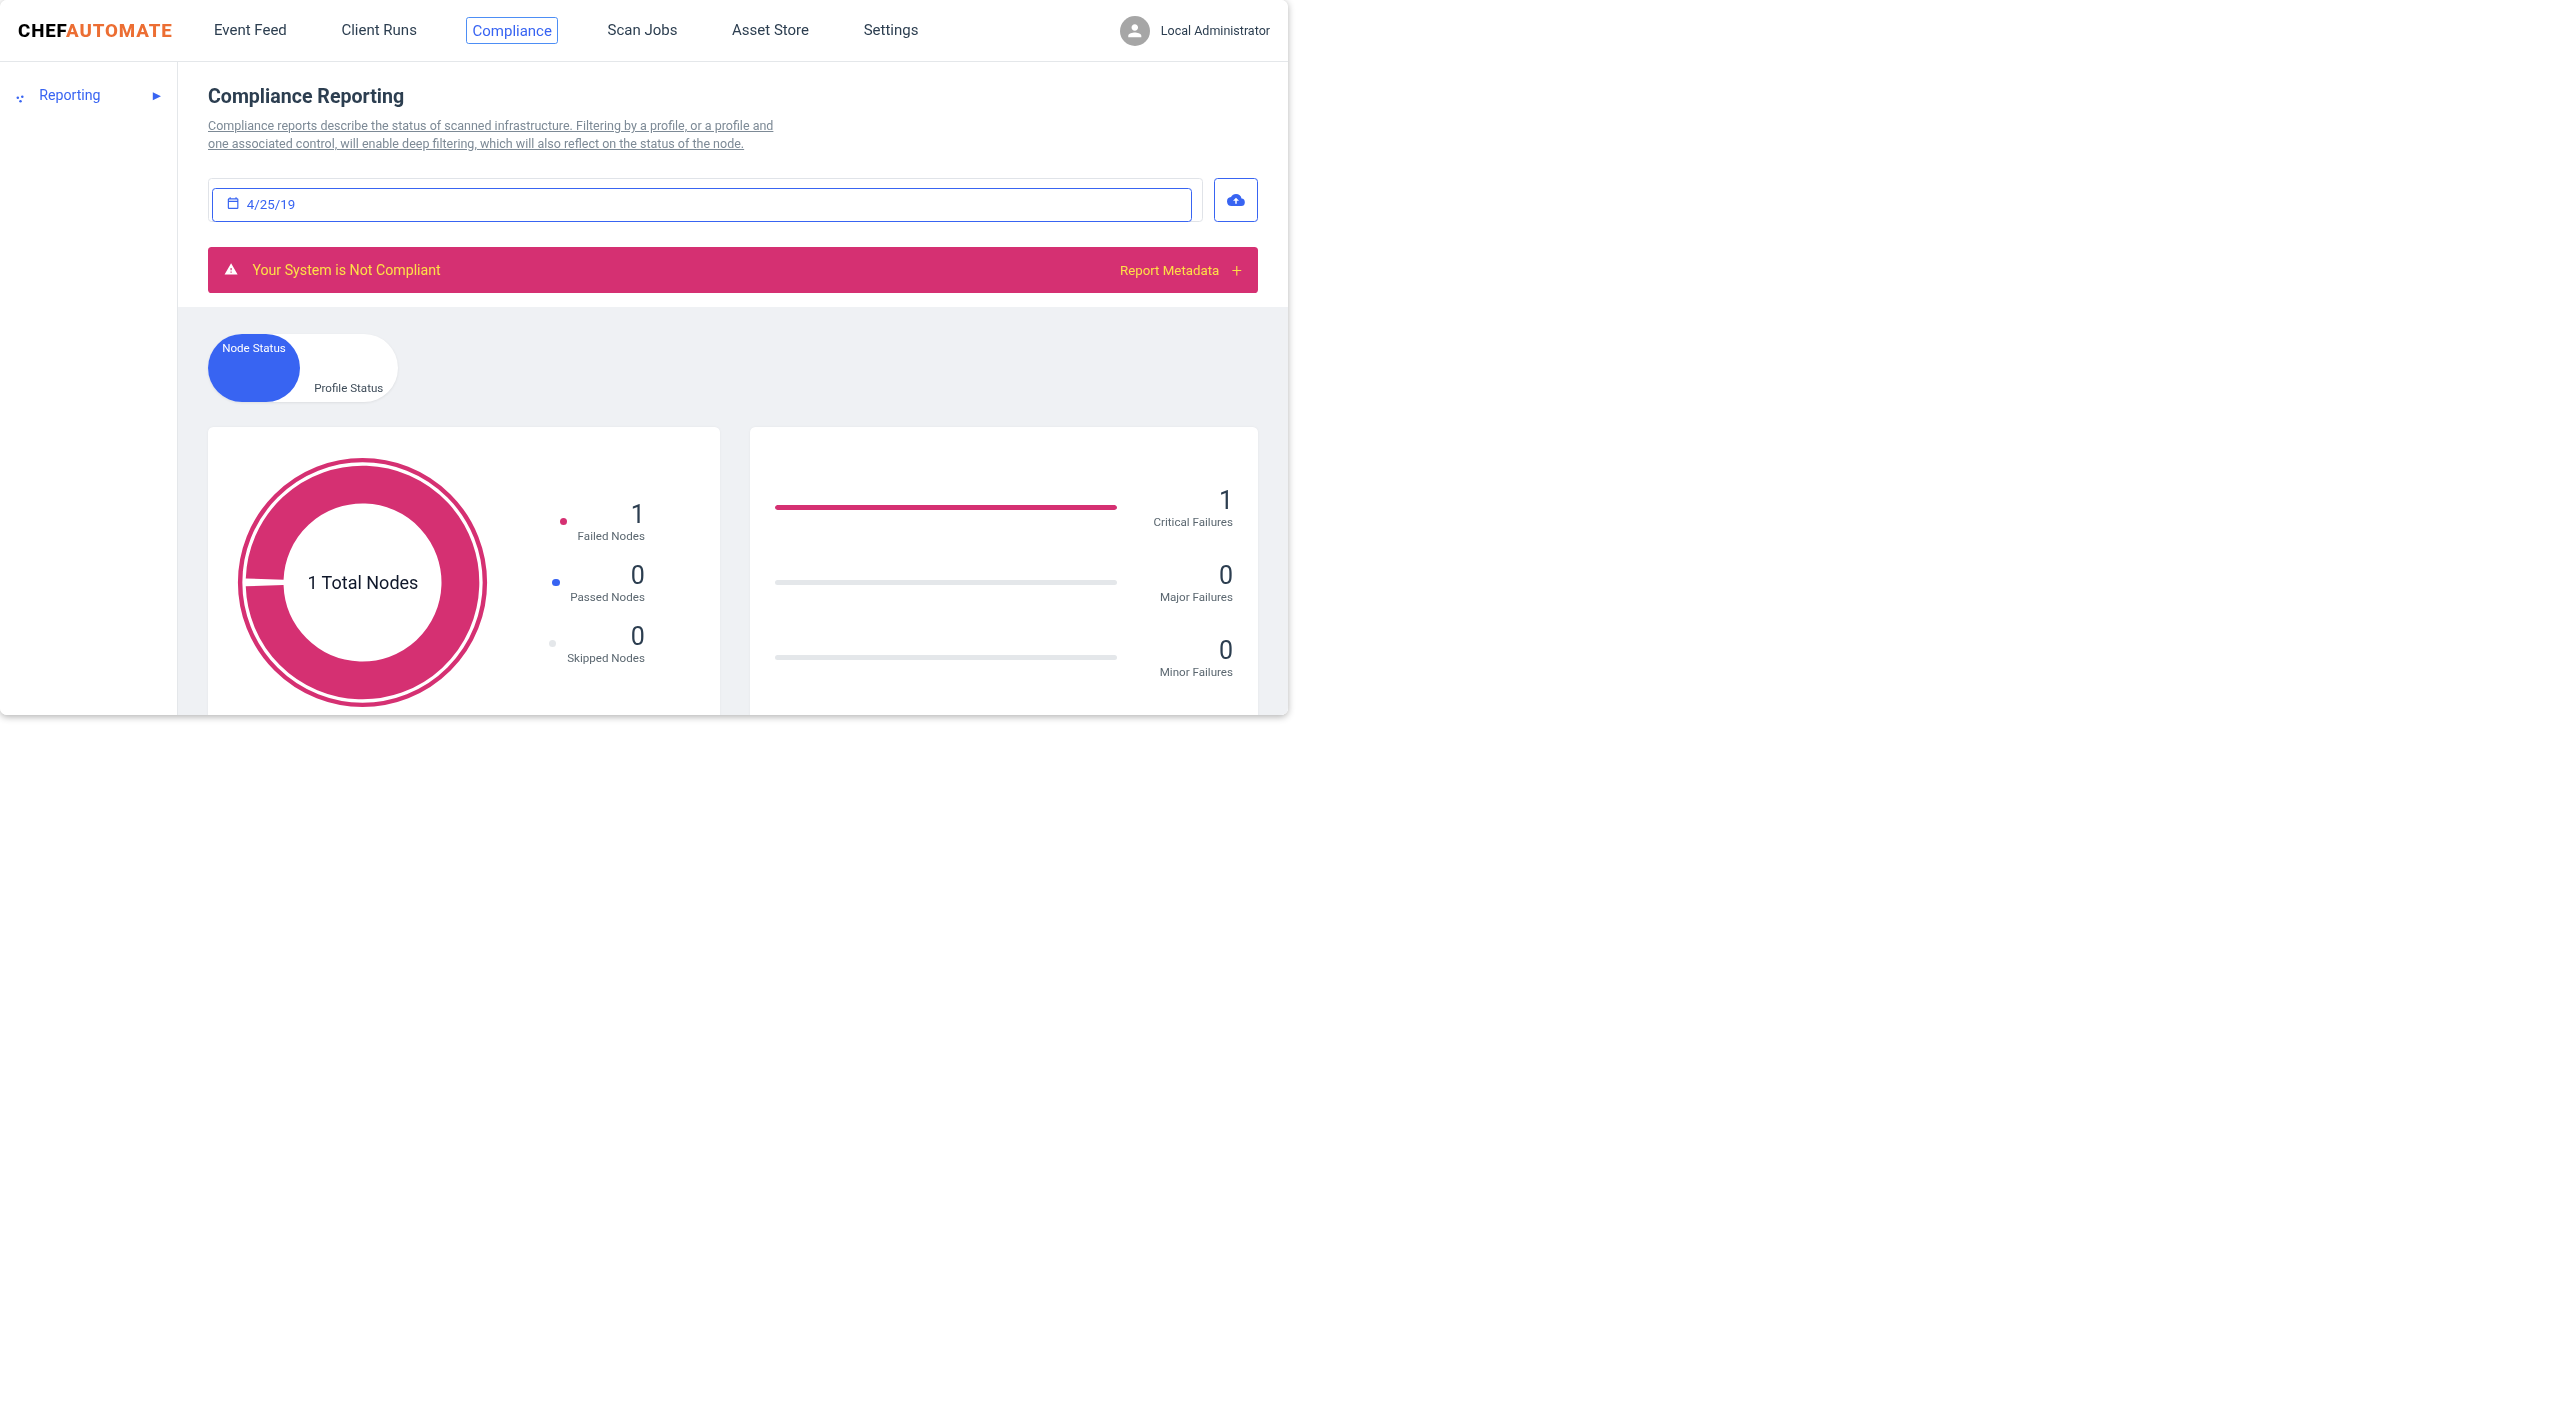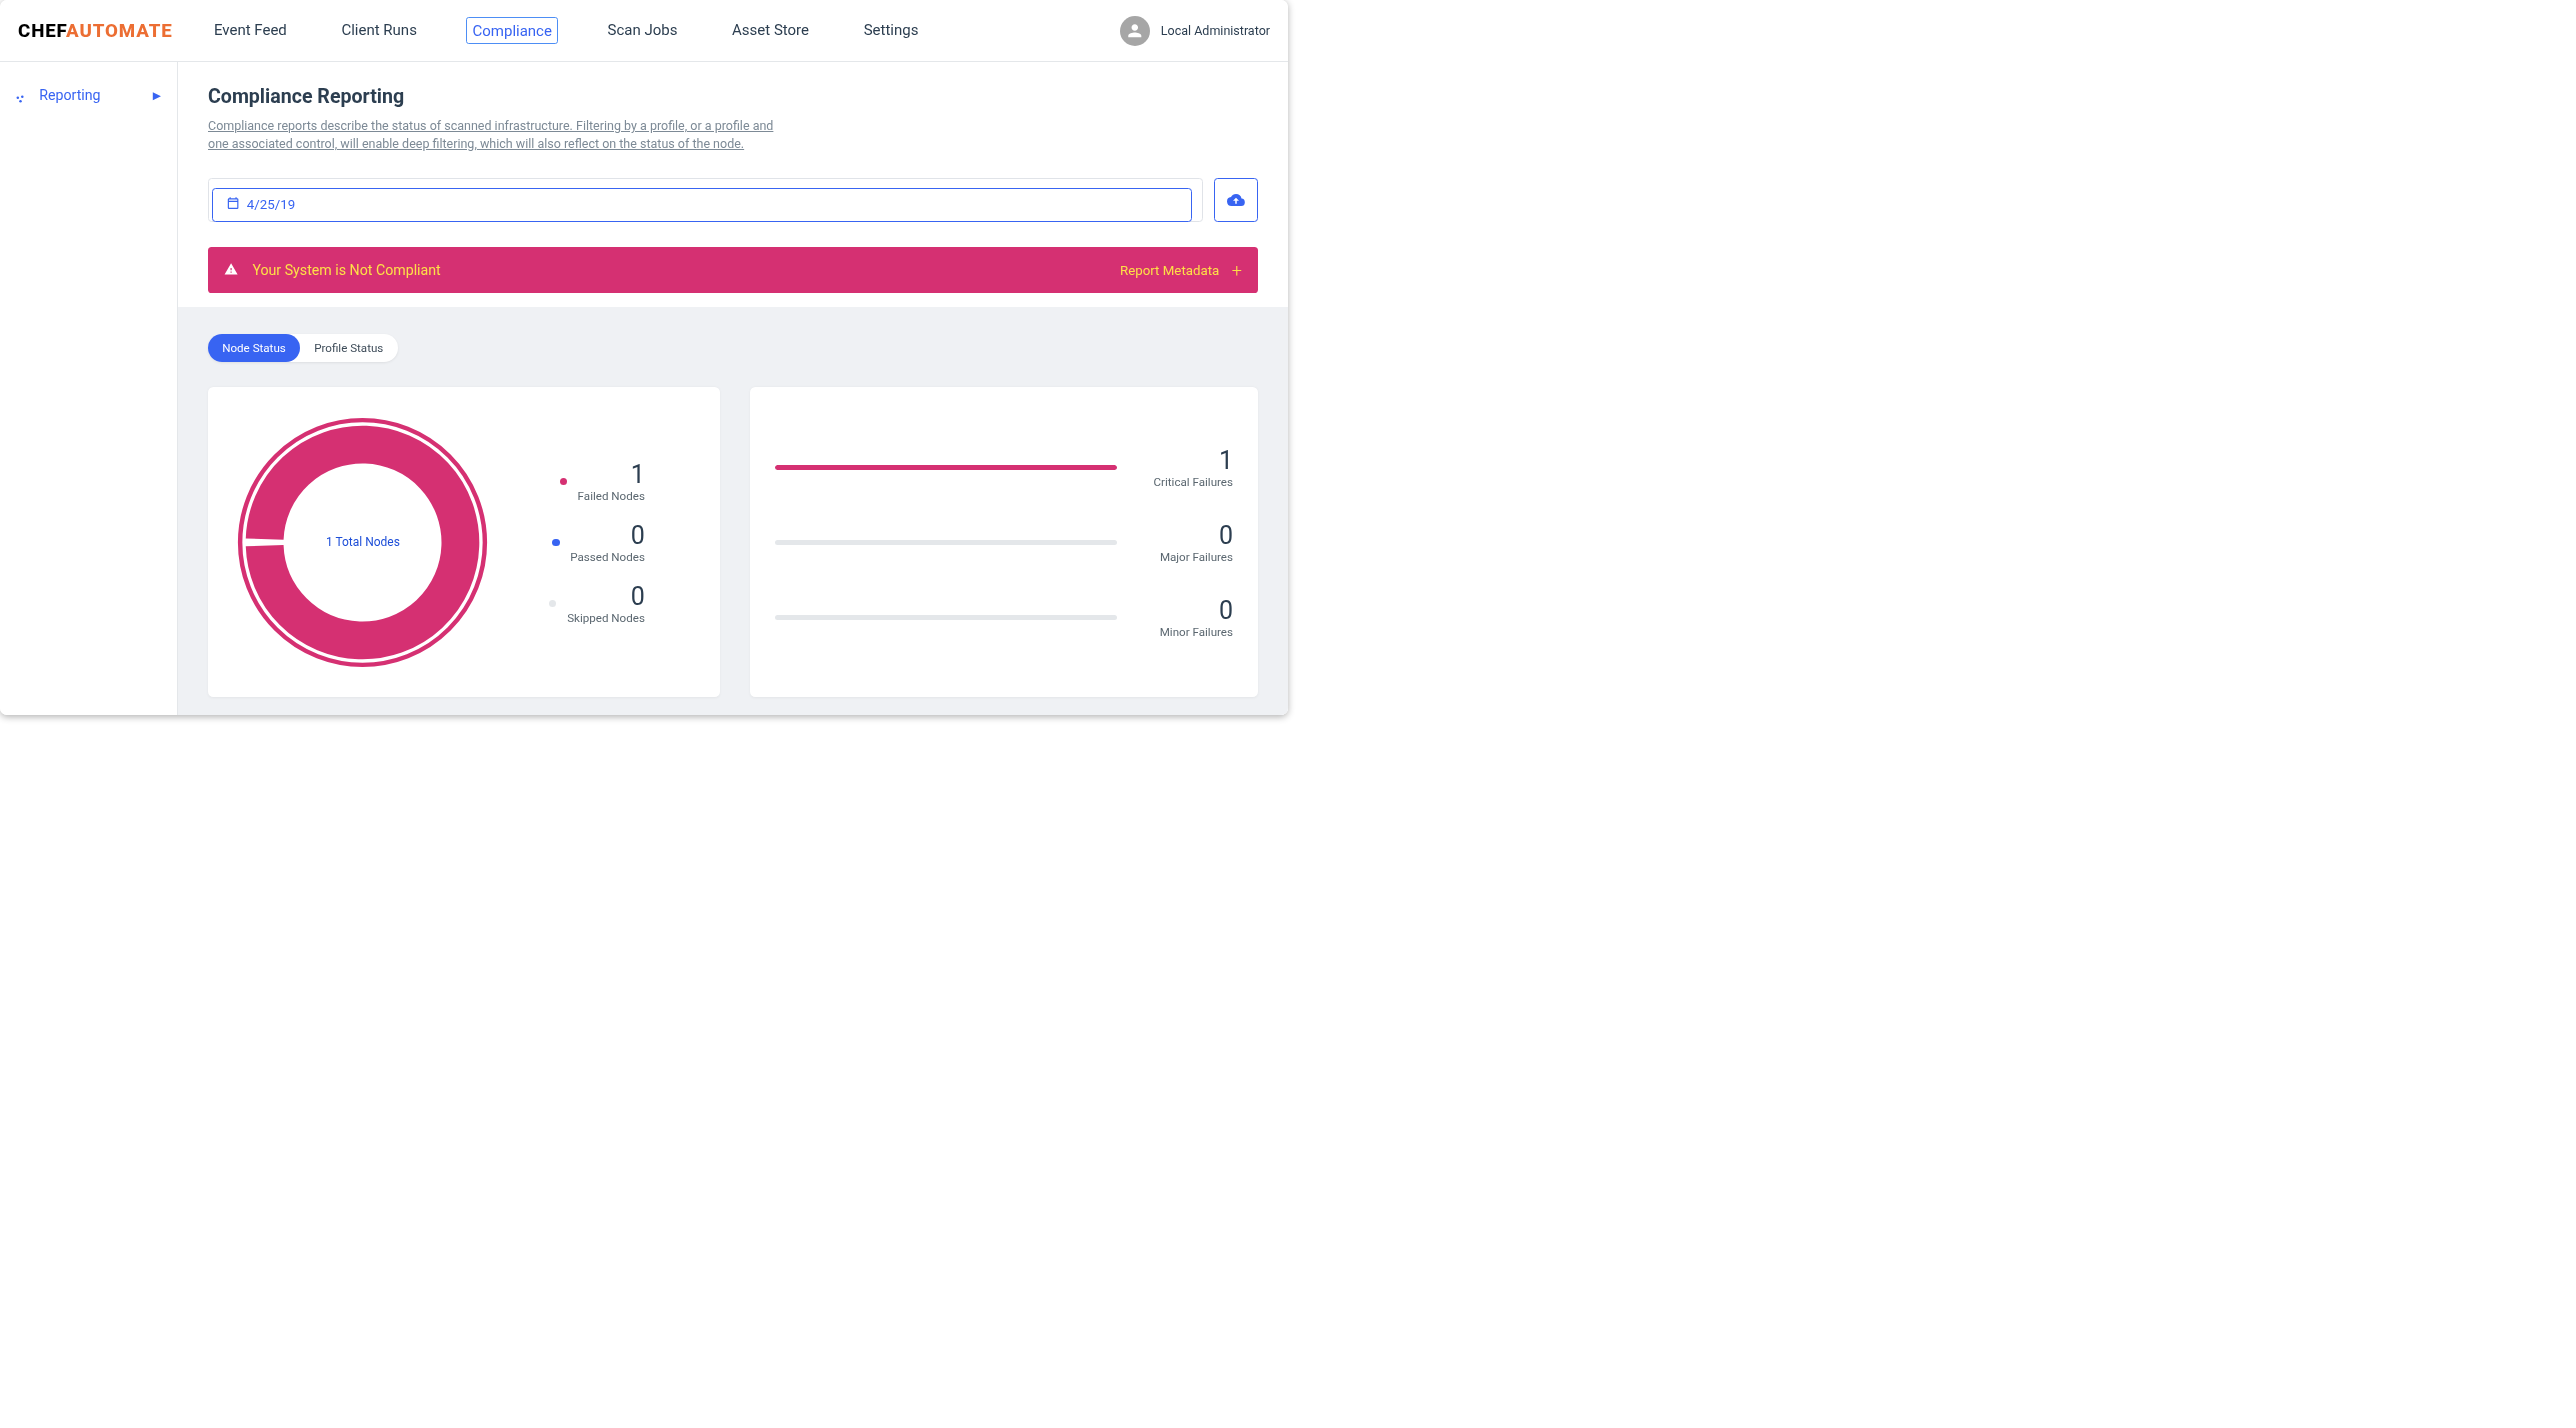--- a/index.html
+++ b/index.html
@@ -94,30 +94,30 @@
 .subtab.active { border-bottom: 2.7px solid #3864f2; }
 
 
 .content-area { background: #eff1f4; padding: 27px 30px; height: 100%; }
 .toggle-pills {
   display: inline-flex; border-radius: 889px; background: #fff; box-shadow: 0 0.9px 2.7px rgba(0,0,0,0.08);
   margin-bottom: 25px;
 }
 .pill { padding: 7.1px 14.2px; font-size: 11.6px; border-radius: 889px; cursor: pointer; }
 .pill.on { background: #3864f2; color: #fff; }
-.pill.off { color: #3e4c59; }
+.pill.off { color: #3e4c59; margin-top: 40px; }
 
 .cards { display: flex; gap: 30px; }
 .card { background: #fff; border-radius: 5.3px; padding: 21.4px; box-shadow: 0 0.9px 2.7px rgba(0,0,0,.05); }
 .card.donut-card { width: 512px; display:flex; align-items:center; gap: 53px; }
 .card.bars-card { flex: 1; display:flex; flex-direction:column; gap: 32px; justify-content:center; padding: 36px 25px; }
 
 .donut-wrap { position: relative; width: 267px; height: 267px; }
 .donut-wrap svg { width: 100%; height: 100%; }
-.donut-label { position:absolute; inset:0; display:flex; align-items:center; justify-content:center; font-size:12px; color:#1d4ed8; }
+.donut-label { position:absolute; inset:0; display:flex; align-items:center; justify-content:center; font-size:18px; color:#0f172a; }
 
 .legend { display:flex; flex-direction:column; gap: 18px; align-items:flex-end; }
 .legend-row { display:flex; align-items:center; gap: 10.7px; }
 .legend-dot { width:7.1px; height:7.1px; border-radius:50%; }
 .legend-text { text-align:right; }
 .legend-num { font-size: 25px; font-weight: 400; color:#2c3e50; }
 .legend-label { font-size: 11.6px; color:#5b6770; }
 
 .bar-row { display:flex; align-items:center; gap: 18px; }
 .bar-track { flex:1; height:5.3px; background:#e4e7ea; border-radius:2.7px; overflow:hidden; }

